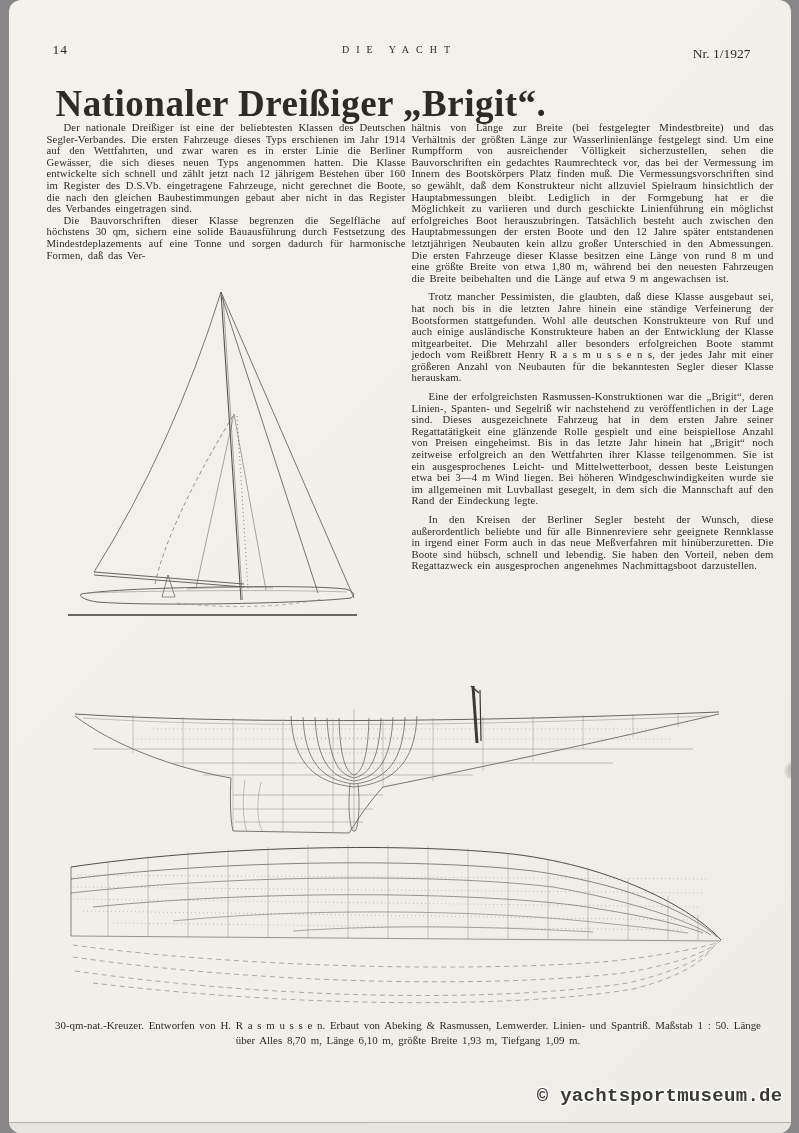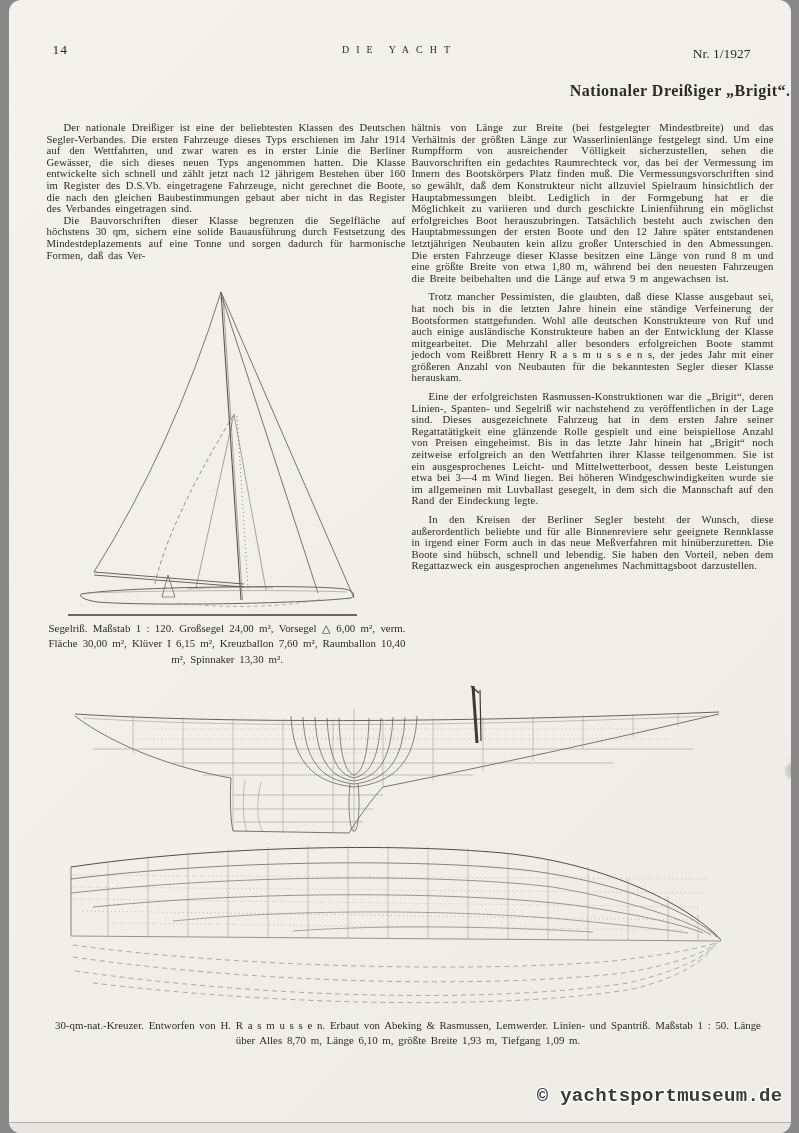--- a/index.html
+++ b/index.html
@@ -11,22 +11,22 @@
     background:linear-gradient(135deg,#f4f2ec 0%,#f1efe9 55%,#eeece6 100%);
     overflow:hidden;
     font-family:"Liberation Serif","DejaVu Serif",serif;
     color:#2c2b27;
     border-radius:12px;
   }
   .hdr-num{position:absolute;left:44px;top:42px;font-size:13.5px;letter-spacing:1px;}
   .hdr-mag{position:absolute;left:0;right:0;top:44px;text-align:center;font-size:10px;letter-spacing:7px;}
   .hdr-issue{position:absolute;right:40px;top:46px;font-size:13.5px;}
   .title{
-    position:absolute;left:0;right:0;top:82px;text-align:right;
-    font-size:16px;font-weight:700;letter-spacing:0.5px;padding-left:47px;
+    position:absolute;left:0;right:0;top:82px;text-align:left;
+    font-size:37px;font-weight:700;letter-spacing:0.5px;padding-left:47px;
   }
   .col{
     position:absolute;top:122px;
     font-size:10.7px;line-height:11.6px;
     text-align:justify;
     word-spacing:1.8px;letter-spacing:0.1px;
   }
   .col-left{left:38px;width:359px;}
   .col-right{left:403px;width:362px;}
   .col p{margin:0;text-indent:17px;}
@@ -112,21 +112,20 @@
     </g>
     <g>
       <path class="ink" stroke-width="0.9" d="M14,306 C40,302 90,300 150,299 C220,298 262,299 278,301 C287,303 289,307 284,310 C230,316 80,318 30,314 C18,312 12,309 14,306 Z"></path>
       <path class="ink-lt" stroke-width="0.6" d="M20,305 C100,302 240,302 280,304"></path>
       <path class="ink-lt" stroke-width="0.6" d="M120,301 C150,299 190,299 206,300"></path>
       <path class="ink-lt" stroke-width="0.6" stroke-dasharray="4 3" d="M110,315 C160,321 220,319 255,311"></path>
       <line class="ink-dk" x1="1" y1="327" x2="290" y2="327" stroke-width="1.5"></line>
     </g>
   </svg>
 
-  <div class="caption cap-sail">Segelriß.  Maßstab 1 : 120.  Großsegel 24,00 m², Vorsegel △ 6,00 m², verm. Fläche 30,00 m², Klüver I 6,15 m², Kreuzballon 7,60 m², Raumballon 10,40 m², Spinnaker 13,30 m².</div>
 
   <svg class="fig-lines" width="712" height="332" viewBox="0 0 712 332">
 
     <g>
       <path class="ink" stroke-width="0.9" d="M22,31 C180,41 420,39 666,29"></path>
       <path class="ink-lt" stroke-width="0.5" d="M30,35 C185,45 415,43 655,33"></path>
       <path class="ink" stroke-width="0.8" d="M22,33 C60,62 120,85 178,95 C177,112 177,135 180,148 L296,150 C306,134 318,117 330,104 C430,84 560,56 666,31"></path>
       <path class="ink-lt" stroke-width="0.5" d="M192,97 C189,118 190,138 194,149"></path>
       <path class="ink-lt" stroke-width="0.5" d="M208,99 C203,120 204,140 210,149"></path>
 

